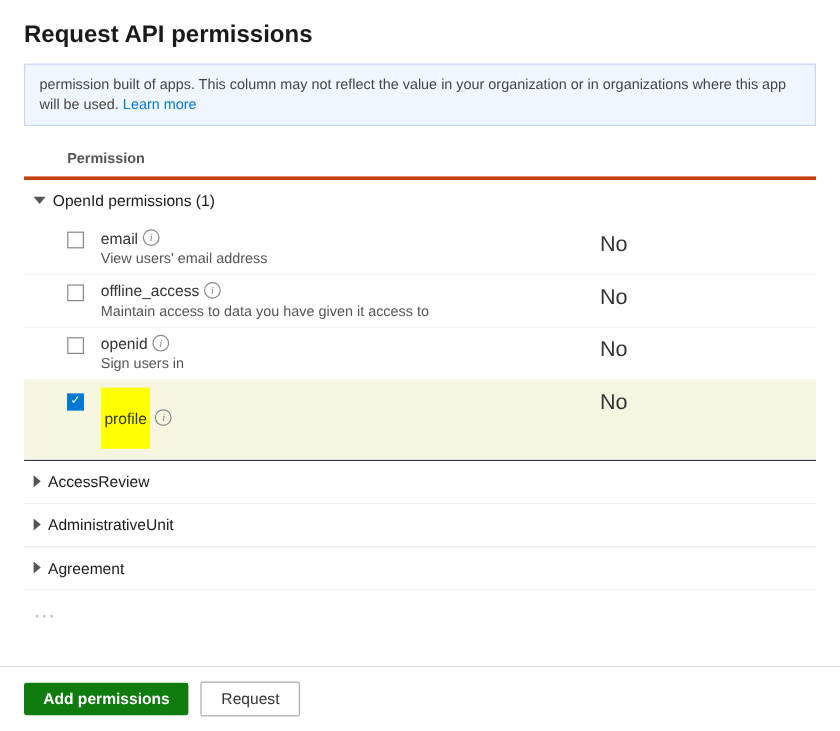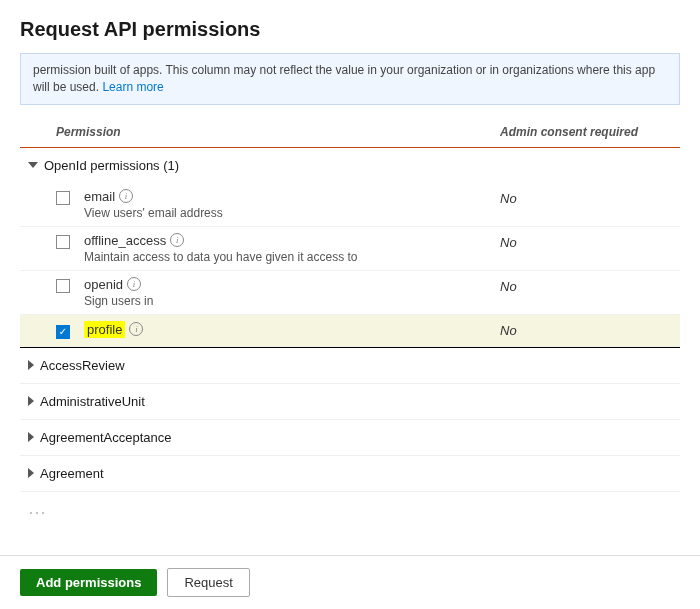--- a/index.html
+++ b/index.html
@@ -51,25 +51,24 @@
       flex: 1;
       overflow-y: auto;
       padding: 0 20px;
     }
 
     .table-header {
       display: flex;
       justify-content: center;
       align-items: center;
       padding: 10px 0 8px 36px;
-      border-bottom: 1px solid #c2410c;
+      border-bottom: 3px solid #c2410c;
       font-size: 12px;
       font-weight: 600;
       color: #555;
-      font-style: italic;
     }
 
     .table-header .col-permission {
       flex: 1;
     }
 
     .table-header .col-admin {
       width: 180px;
       text-align: left;
     }
@@ -114,23 +113,22 @@
       padding-top: 2px;
     }
 
     .permission-row .perm-info {
       flex: 1;
     }
 
     .permission-row .admin-col {
       width: 180px;
       padding-top: 2px;
-      font-size: 13px;
+      font-size: 18px;
       color: #333;
-      font-style: italic;
     }
 
     .perm-name {
       display: flex;
       align-items: center;
       gap: 4px;
       font-size: 13px;
       color: #333;
       margin-bottom: 2px;
     }
@@ -239,21 +237,20 @@
     <div class="notice-banner">
       <span>permission built of apps. This column may not reflect the value in your organization or in organizations where this app will be used.</span>
       <a href="#">Learn more</a>
     </div>
   </div>
 
   <div class="content-area">
 
     <div class="table-header">
       <div class="col-permission">Permission</div>
-      <div class="col-admin">Admin consent required</div>
     </div>
 
     <div class="openid-section">
       <div class="openid-header">
         <span class="chevron-down"></span>
         <span class="group-label">OpenId permissions (1)</span>
       </div>
 
       <div class="permission-row">
         <div class="checkbox-col">
@@ -296,42 +293,38 @@
         </div>
         <div class="admin-col">No</div>
       </div>
 
       <div class="permission-row highlighted">
         <div class="checkbox-col">
           <div class="checkbox checked"></div>
         </div>
         <div class="perm-info">
           <div class="perm-name">
-            <span style="background:#ffff00; padding:1px 3px;">profile</span>
+            <span style="background:#ffff00; padding:18px 3px;">profile</span>
             <span class="info-icon">i</span>
           </div>
         </div>
         <div class="admin-col">No</div>
       </div>
     </div>
 
     <div class="group-row">
       <span class="chevron-right"></span>
       <span class="group-label">AccessReview</span>
     </div>
 
     <div class="group-row">
       <span class="chevron-right"></span>
       <span class="group-label">AdministrativeUnit</span>
     </div>
 
-    <div class="group-row">
-      <span class="chevron-right"></span>
-      <span class="group-label">AgreementAcceptance</span>
-    </div>
 
     <div class="group-row">
       <span class="chevron-right"></span>
       <span class="group-label">Agreement</span>
     </div>
 
     <div style="padding: 10px 0 6px 8px; color: #bbb; font-size: 18px;">···</div>
 
   </div>
 

